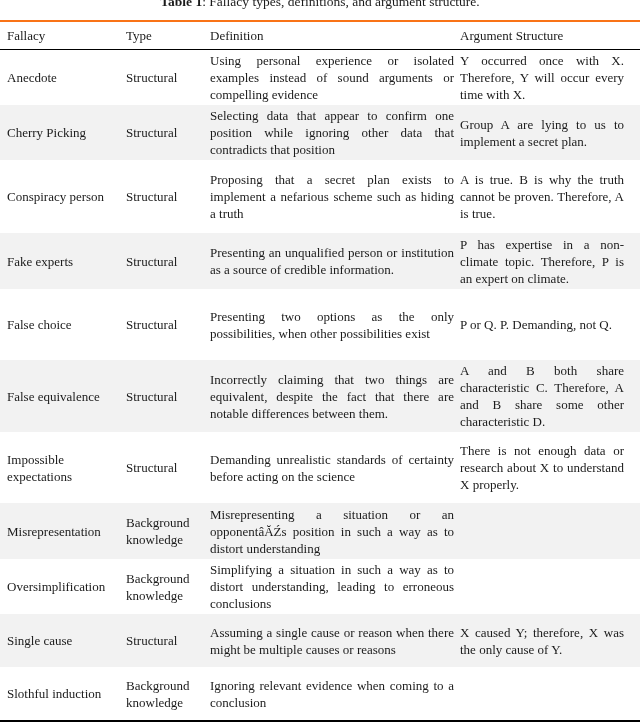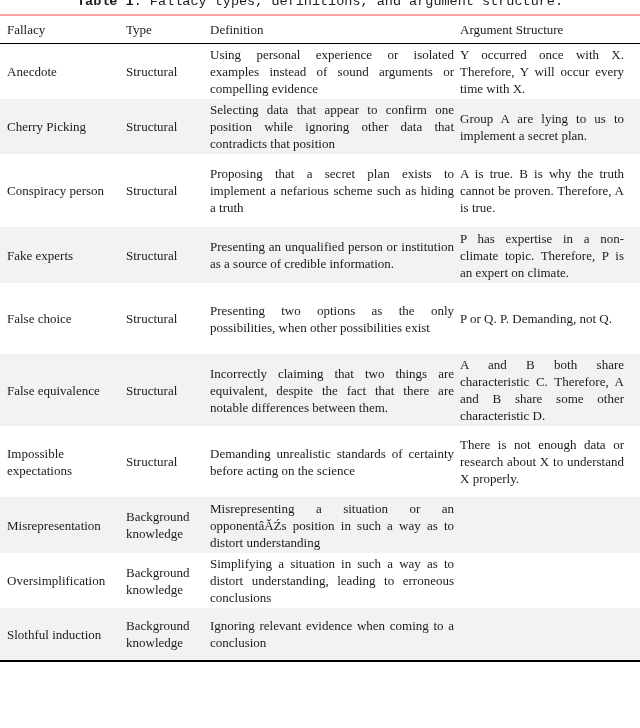--- a/index.html
+++ b/index.html
@@ -12,23 +12,22 @@
     height: 728px;
     overflow: hidden;
     font-family: "Liberation Serif", "DejaVu Serif", serif;
     font-size: 13px;
     color: #1b1b1b;
     -webkit-font-smoothing: antialiased;
   }
   
   .caption-clip {
     position: relative;
-    height: 14px;
+    height: 20px;
     overflow: hidden;
-    font-family: Liberation Mono, monospace;
   }
   .caption-text {
     position: absolute;
     top: -7px;
     left: 0;
     width: 100%;
     text-align: center;
     font-size: 13.5px;
     line-height: 17px;
     white-space: nowrap;
@@ -42,21 +41,21 @@
     border-bottom: 2px solid #000;
     font-size: 13px;
     line-height: 17px;
   }
   col.c1 { width: 126px; }
   col.c2 { width: 84px;  }
   col.c3 { width: 250px; }
   col.c4 { width: 180px; }
 
   thead tr {
-    border-top: 2px solid #fca5a5;
+    border-top: 2px solid #f97316;
     border-bottom: 1px solid #000;
     height: 28px;
     margin-left: 37px;
   }
   th {
     font-weight: normal;
     text-align: left;
     vertical-align: middle;
     padding: 2px 6px 2px 0;
   }
@@ -163,19 +162,25 @@
     <td class="c-def">Misrepresenting a situation or an opponentâĂŹs position in such a way as to distort understanding</td>
     <td class="c-arg"></td>
   </tr>
       <tr>
     <td class="c-fallacy">Oversimplification</td>
     <td class="c-type">Background knowledge</td>
     <td class="c-def">Simplifying a situation in such a way as to distort understanding, leading to erroneous conclusions</td>
     <td class="c-arg"></td>
   </tr>
       <tr>
+    <td class="c-fallacy">Single cause</td>
+    <td class="c-type">Structural</td>
+    <td class="c-def">Assuming a single cause or reason when there might be multiple causes or reasons</td>
+    <td class="c-arg">X caused Y; therefore, X was the only cause of Y.</td>
+  </tr>
+      <tr>
     <td class="c-fallacy">Slothful induction</td>
     <td class="c-type">Background knowledge</td>
     <td class="c-def">Ignoring relevant evidence when coming to a conclusion</td>
     <td class="c-arg"></td>
   </tr>
     </tbody>
 </table>
 
 </body></html>

